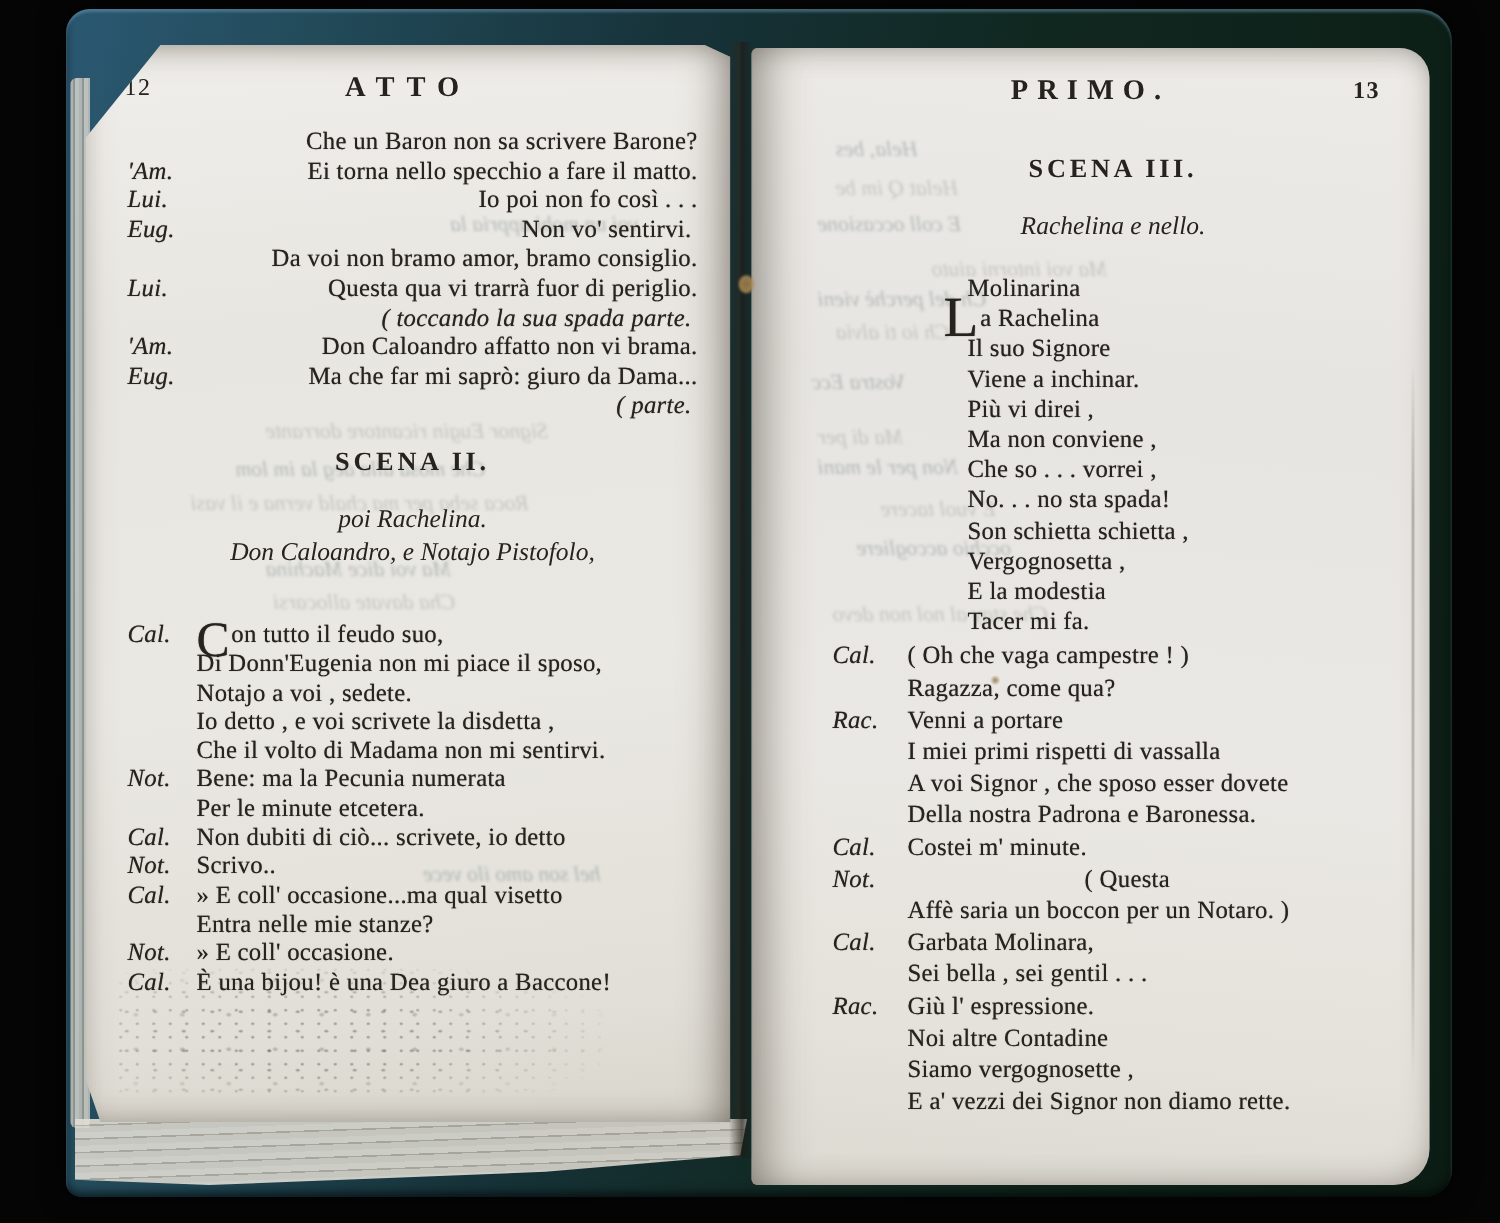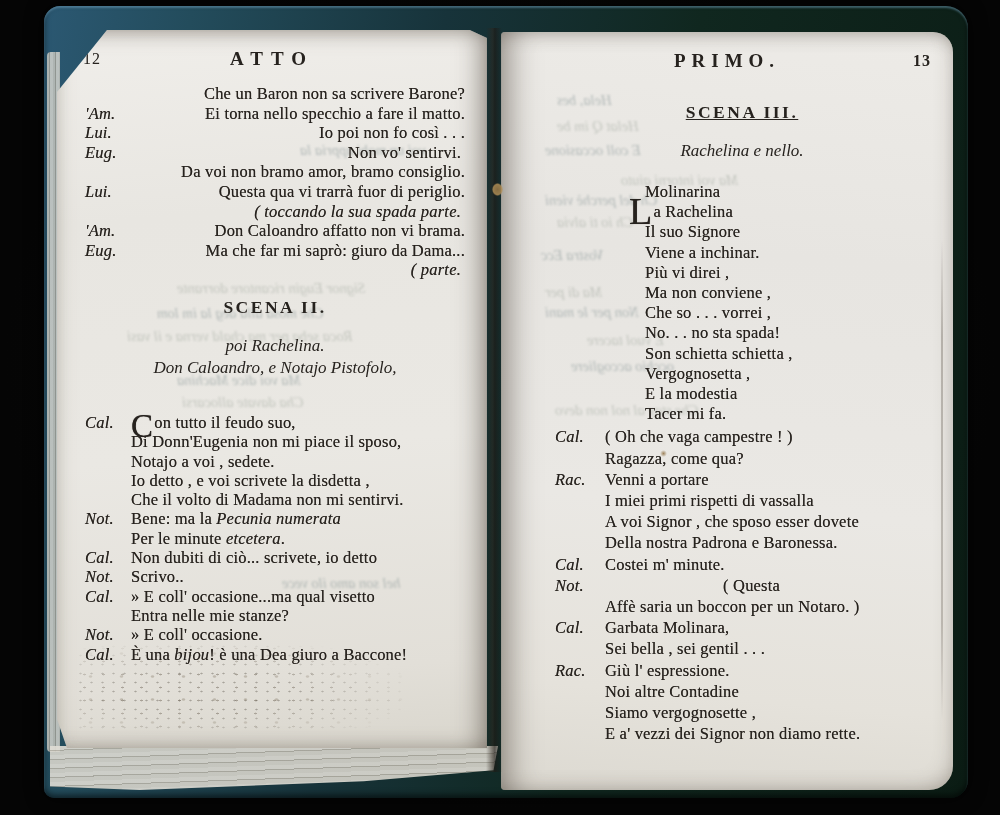--- a/index.html
+++ b/index.html
@@ -25,44 +25,44 @@
     background:linear-gradient(90deg,rgba(40,34,28,0) 0%,rgba(45,38,30,.55) 42%,rgba(30,25,20,.65) 55%,rgba(45,38,30,0) 100%);}
   
   .edge-left{position:absolute;left:47px;top:52px;width:13px;height:700px;
     background:repeating-linear-gradient(90deg,#cfccc3 0 2px,#a9a59a 2px 3px,#dedbd3 3px 6px);opacity:.8;border-radius:4px 0 0 4px;}
   .edge-bottom{position:absolute;left:50px;top:746px;width:448px;height:44px;
     background:repeating-linear-gradient(178deg,#e0ddd5 0 4px,#b5b1a6 4px 5px,#d8d5cc 5px 9px);
     clip-path:polygon(0 0,100% 0,99% 55%,70% 80%,20% 100%,0 92%);opacity:.9;}
   
   .pagenum{position:absolute;top:20px;font-size:16px;letter-spacing:1px;}
   .page-left .pagenum{left:26px;}
-  .page-right .pagenum{right:22px;font-weight:bold;}
+  .page-right .pagenum{right:33px;font-weight:bold;}
   .runhead{position:absolute;top:18px;left:0;width:100%;text-align:center;font-size:19px;letter-spacing:8px;font-weight:bold;}
   .content{position:relative;height:100%;}
   .page-left .content{padding:52px 22px 0 28px;}
   .page-right .content{padding:70px 24px 0 54px;}
   .scene-head{margin:0;text-align:center;font-size:17.5px;font-weight:bold;letter-spacing:2.5px;}
   .page-left .scene-head{margin-top:17px;}
-  .page-right .scene-head{margin-top:0;text-decoration:underline;}
+  .page-right .scene-head{margin-top:0;}
   .scene-chars{text-align:center;font-style:italic;font-size:17px;line-height:22px;margin-top:17px;}
   .dialogue,.verse{margin-top:0;}
   .line{position:relative;padding-left:46px;font-size:16.5px;white-space:nowrap;letter-spacing:.2px;
     text-shadow:0 0 .6px rgba(45,38,32,.7);}
   #ld1 .line{line-height:19.6px;text-align:right;}
   #ld2 .line{line-height:19.3px;}
   #rd .line{line-height:21.2px;padding-left:50px;}
   #rv .line{line-height:20.2px;padding-left:50px;}
   #ld1{margin-top:2px;}
   #ld2{margin-top:34px;}
   #rv{margin-top:20px;margin-left:40px;}
   #rd{margin-top:2px;}
   .lab{position:absolute;left:0;font-style:italic;}
   .line.r{text-align:right;padding-right:4px;}
   .line.st .tx{font-style:italic;}
-  .it{font-style:italic;}
+  .it{}
   .dc{display:inline-block;font-size:33px;line-height:0;vertical-align:-9px;margin-right:1px;
     text-shadow:0 0 .7px rgba(45,38,32,.8);}
   #rv .dc{font-size:38px;vertical-align:-7px;margin-left:-16px;}
   
   .ghost{position:absolute;transform:scaleX(-1);color:rgba(98,118,120,.4);filter:blur(1px);
     font-style:italic;font-size:14.5px;white-space:nowrap;pointer-events:none;}
   .ghost.g2{color:rgba(118,130,118,.32);}
   
   .foxing{position:absolute;left:18px;bottom:14px;width:330px;height:92px;opacity:.75;
     background-image:radial-gradient(rgba(72,60,44,.5) 1px,transparent 1.7px),

